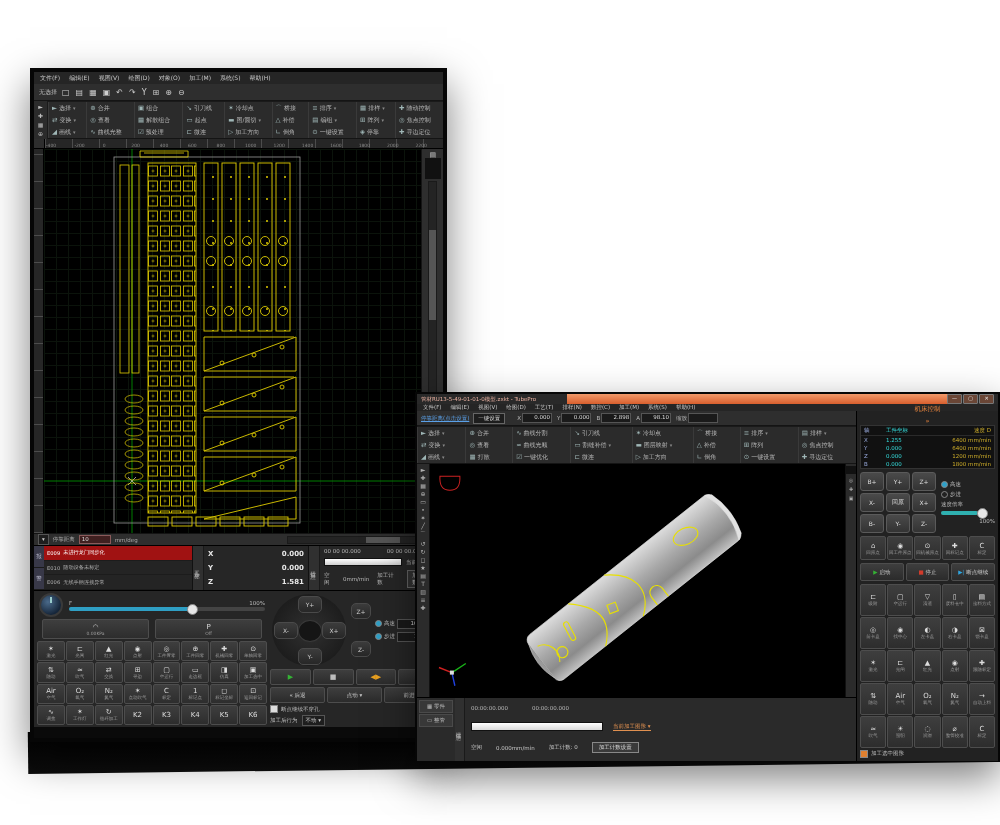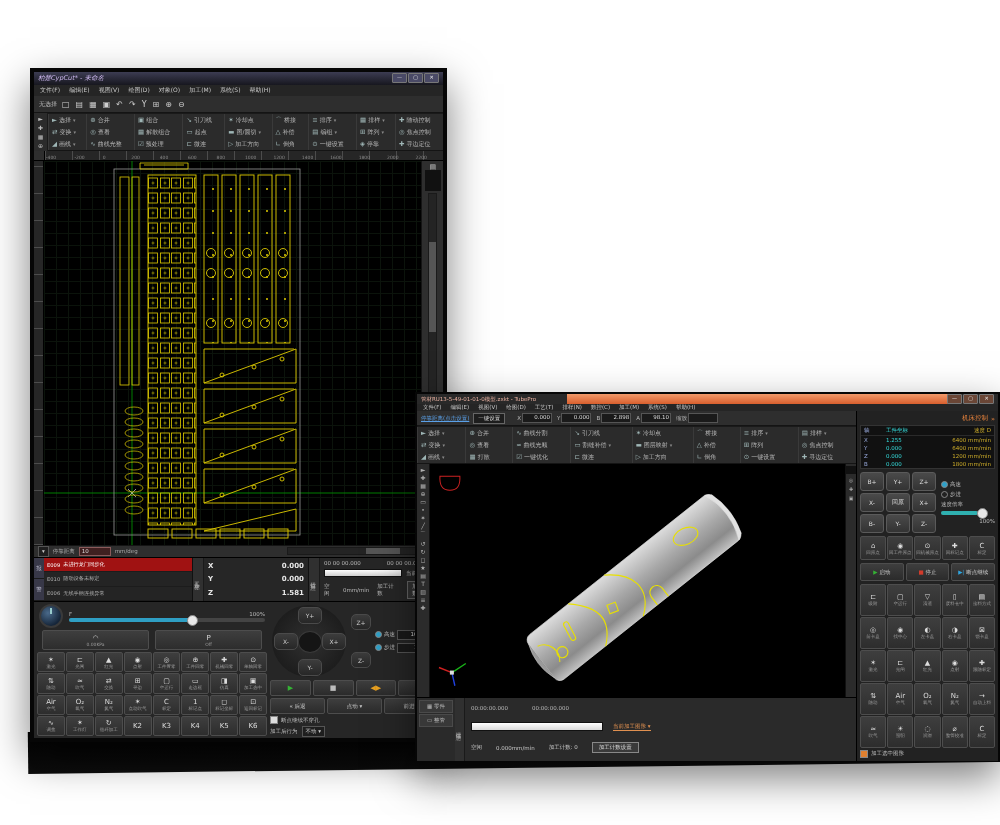--- a/index.html
+++ b/index.html
@@ -110,21 +110,21 @@
   .ptabs{width:34px;display:flex;flex-direction:column;gap:1px;padding:2px;}
   .ptab{height:11px;background:#383838;border:1px solid #4a4a4a;color:#bbb;font-size:5.5px;display:flex;align-items:center;justify-content:center;gap:2px;}
   .s2content{flex:1;display:flex;flex-direction:column;justify-content:space-around;padding:2px 6px;}
   .s2times{display:flex;gap:24px;color:#b8b8b8;font-size:5.5px;}
   .s2mid{display:flex;align-items:center;gap:10px;}
   .pbar2{width:130px;height:7px;background:linear-gradient(#ffffff,#d8d8d8);border:1px solid #111;}
   .cur2{color:#e09050;font-size:5.5px;border-bottom:1px solid #e09050;}
   .s2bot{display:flex;align-items:center;gap:14px;color:#c8c8c8;font-size:5.5px;}
   .setbtn{border:1px solid #888;background:#3a3a3a;color:#ddd;font-size:5.5px;padding:1px 6px;}
   .panel2{flex:1;background:#222;border-left:1px solid #000;display:flex;flex-direction:column;padding:1px 3px;}
-  .p2head{height:13px;display:flex;align-items:center;justify-content:flex-end;color:#e8833c;font-size:6.5px;gap:3px;}
+  .p2head{height:13px;display:flex;align-items:center;justify-content:flex-end;color:#e8833c;font-size:6.5px;gap:3px;flex-direction:column;}
   .axtable{background:#111;border:1px solid #333;font-size:5.5px;}
   .axhead{display:flex;color:#9a9a9a;padding:1px 3px;border-bottom:1px solid #2a2a2a;}
   .axrow{display:flex;padding:1px 3px;color:#ccc;}
   .ax-n{width:22px;color:#9ad;}
   .ax-c{width:44px;color:#35dede;}
   .ax-s{flex:1;text-align:right;color:#cfae2a;}
   .jog2{display:flex;margin-top:3px;}
   .jog2grid{display:grid;grid-template-columns:repeat(3,24px);grid-auto-rows:19px;gap:2px;}
   .jbtn2{background:linear-gradient(#4a4a4a,#333);border:1px solid #5a5a5a;border-radius:3px;color:#ddd;font-size:6px;display:flex;align-items:center;justify-content:center;}
   .speedcol{flex:1;display:flex;flex-direction:column;justify-content:center;gap:3px;padding-left:5px;font-size:5.5px;color:#bbb;}
@@ -137,28 +137,20 @@
   .chk2 .bx{width:6px;height:6px;background:#e08030;border:1px solid #888;}
   #band{position:absolute;left:28px;top:726px;width:966px;height:42px;background:linear-gradient(#020202,#0d0d0d);transform:rotate(-0.7deg);z-index:0;}
 </style>
 </head>
 <body>
 
 <div id="stage">
   <div id="band"></div>
 
   <div class="win" id="win-left">
-    <div class="tb1">
-      <span>柏楚CypCut* - 未命名</span>
-      <span class="winbtns">
-        <span class="winbtn">—</span>
-          <span class="winbtn">▢</span>
-          <span class="winbtn">✕</span>
-      </span>
-    </div>
     <div class="menu menu1">
       <span>文件(F)</span>
         <span>编辑(E)</span>
         <span>视图(V)</span>
         <span>绘图(D)</span>
         <span>对象(O)</span>
         <span>加工(M)</span>
         <span>系统(S)</span>
         <span>帮助(H)</span>
     </div>

